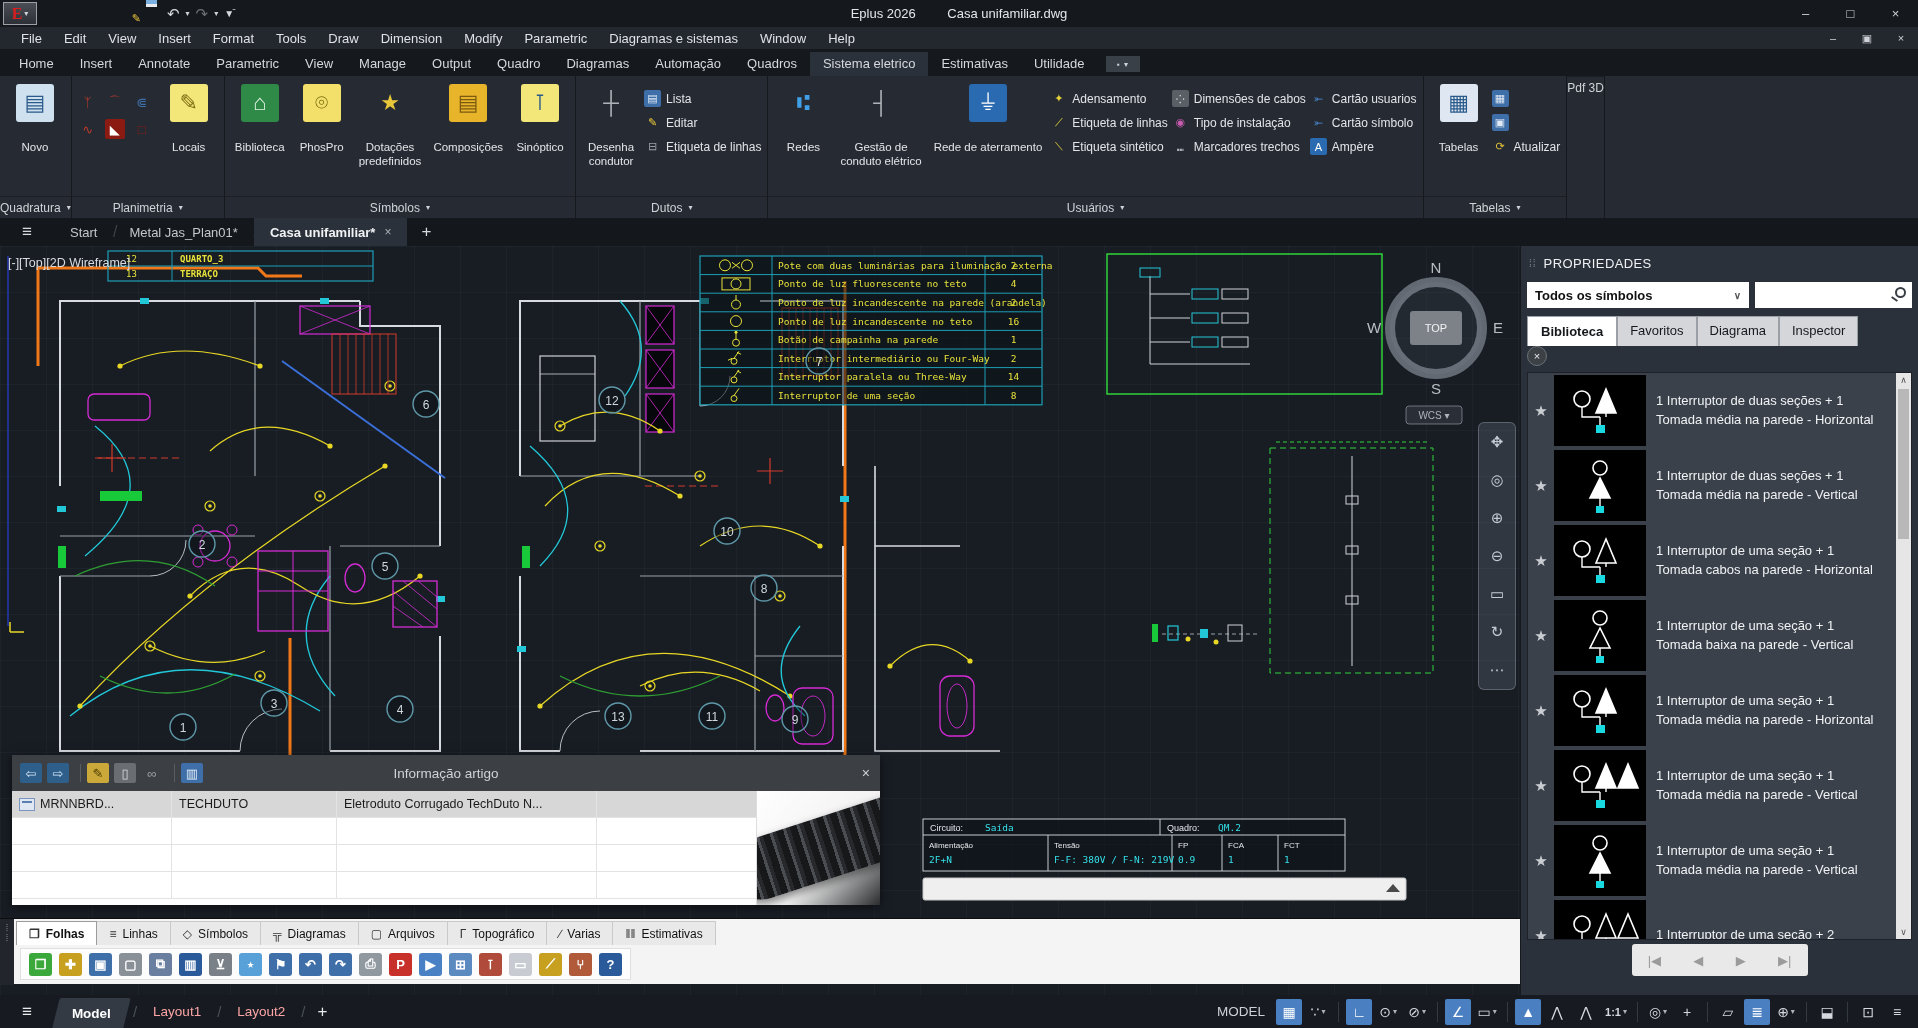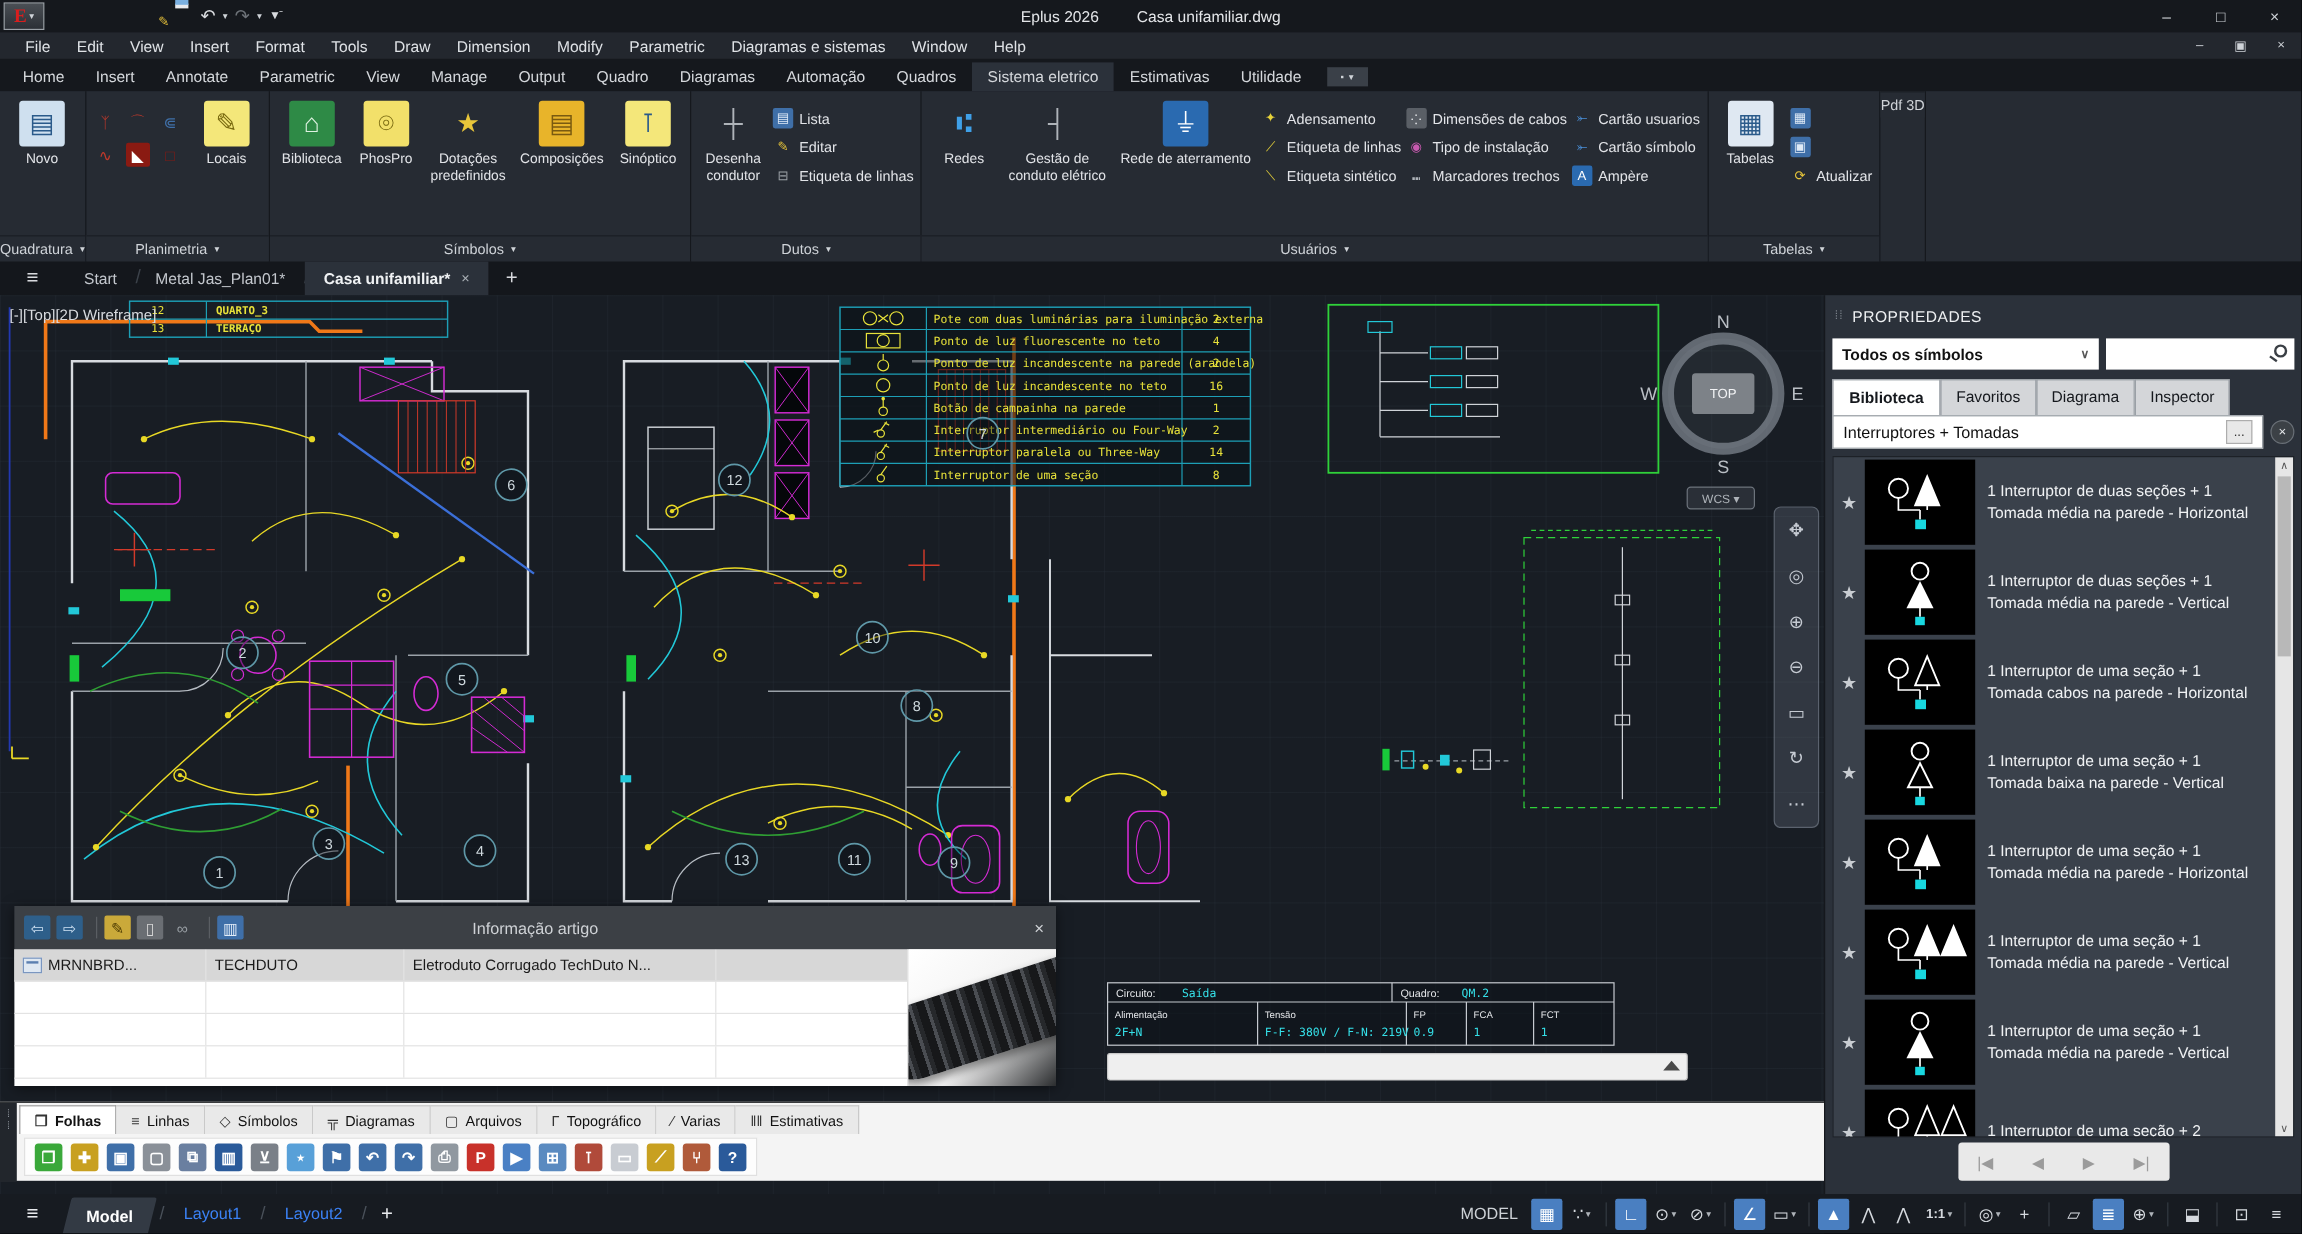--- a/index.html
+++ b/index.html
@@ -40,21 +40,21 @@
   .rtab { padding:4px 13px 5px; font-size:13px; color:#d5d8dc; }
   .rtab.active { background:#2b313a; }
   .rtab-overflow { margin-left:8px; margin-bottom:4px; width:34px; height:16px; background:#3a4048; display:flex; align-items:center; justify-content:center; gap:4px; color:#cfd3d8; font-size:8px; }
 
   
   .ribbon { position:absolute; left:0; top:76px; width:100%; height:142px; background:#262b33; display:flex; }
   .rpanel { position:relative; height:100%; border-right:1px solid #15181d; display:flex; flex-direction:column; }
   .rpanel-body { flex:1; display:flex; align-items:flex-start; padding:6px 6px 0; gap:4px; }
   .rpanel-footer { height:22px; display:flex; align-items:center; justify-content:center; gap:6px; color:#cfd3d8; font-size:12px; background:#262b33; border-top:1px solid #1b1f25; }
   .bigbtn { display:flex; flex-direction:column; align-items:center; justify-content:flex-start; padding:2px 4px; min-width:58px; height:108px; }
-  .bigbtn .blabel { font-size:11.5px; color:#e2e4e8; text-align:center; line-height:1.25; margin-top:4px; white-space:pre-line; }
+  .bigbtn .blabel { font-size:11.5px; color:#e2e4e8; text-align:center; line-height:1.25; margin-top:18px; white-space:pre-line; }
   .bicon { width:38px; height:38px; border-radius:3px; display:flex; align-items:center; justify-content:center; font-size:22px; }
   .smallcol { display:flex; flex-direction:column; justify-content:flex-start; gap:7px; padding-top:8px; }
   .smallbtn { display:flex; align-items:center; gap:5px; font-size:12px; color:#e2e4e8; white-space:nowrap; }
   .sicon { width:17px; height:17px; border-radius:2px; display:flex; align-items:center; justify-content:center; font-size:11px; }
   .minigrid { display:grid; grid-template-columns:repeat(3,24px); grid-auto-rows:24px; gap:3px; padding-top:10px; }
   .minigrid .sicon { width:20px; height:20px; font-size:13px; }
 
   
   .doctabs { position:absolute; left:0; top:218px; width:100%; height:28px; background:#14171c; display:flex; align-items:stretch; }
   .doctab-menu { width:54px; display:flex; align-items:center; justify-content:center; color:#d8dade; font-size:17px; }
@@ -127,21 +127,21 @@
   .rp-scroll { position:absolute; right:0; top:0; width:15px; height:100%; background:#e6e6e6; }
   .rp-scroll .arr { position:absolute; left:0; width:15px; text-align:center; color:#555; font-size:9px; }
   .rp-thumbtrack { position:absolute; left:2px; top:16px; width:11px; height:150px; background:#b8b8b8; }
   .rp-pager { height:40px; display:flex; align-items:center; justify-content:center; }
   .pager-box { width:176px; height:32px; background:#e9e9e9; border-radius:3px; display:flex; align-items:center; justify-content:space-around; color:#9b9b9b; font-size:13px; }
 
   
   .statusbar { position:absolute; left:0; top:995px; width:100%; height:33px; background:#171b21; display:flex; align-items:center; }
   .sb-menu { margin-left:22px; color:#e8eaed; font-size:17px; }
   .sb-tabs { display:flex; margin-left:18px; height:33px; align-items:stretch; }
-  .sb-tab { display:flex; align-items:center; padding:0 16px; color:#3b82f6; font-size:13.5px; position:relative; }
+  .sb-tab { display:flex; align-items:center; padding:0 16px; color:#fca5a5; font-size:13.5px; position:relative; }
   .sb-tab.active { background:#333a44; color:#fff; font-weight:bold; transform:skewX(-14deg); margin:3px 6px 0; border-radius:2px 2px 0 0; }
   .sb-tab.active span { transform:skewX(14deg); display:inline-block; }
   .sb-slash { color:#4a515a; align-self:center; font-size:15px; }
   .sb-plus { color:#e8eaed; font-size:17px; padding:0 12px; align-self:center; }
   .sb-right { margin-left:auto; display:flex; align-items:center; gap:3px; padding-right:8px; }
   .sb-model { color:#cdd1d6; font-size:13.5px; margin-right:8px; }
   .sb-ic { min-width:26px; height:26px; padding:0 3px; display:flex; align-items:center; justify-content:center; gap:2px; color:#d5d9de; font-size:14px; border-radius:2px; }
   .sb-ic.active { background:#4a7fc1; color:#fff; }
   .sb-ic .cv { font-size:8px; color:#aeb3b9; }
   .sb-group-sep { width:1px; height:20px; background:#343a42; margin:0 4px; }
@@ -801,24 +801,20 @@
             <span class="mag"></span>
           </div>
       </div>
       <div class="rp-tabs" id="rp-tabs">
           <div class="rp-tab active">Biblioteca</div>
           <div class="rp-tab">Favoritos</div>
           <div class="rp-tab">Diagrama</div>
           <div class="rp-tab">Inspector</div>
         </div>
       <div class="rp-cat">
-        <div class="rp-catfield">
-          <span>Interruptores + Tomadas</span>
-          <span class="dots-btn">...</span>
-        </div>
         <span class="rp-clear">×</span>
       </div>
       <div class="rp-list" id="rp-list">
         <div class="rp-item">
             <span class="rp-star">★</span>
             <div class="rp-thumb">
               <svg width="80" height="64" viewBox="0 0 80 64">
                 <circle cx="22" cy="20" r="8" stroke="#fff" fill="none" stroke-width="1.6"></circle>
                 <path d="M22,28 V38 H40" stroke="#fff" fill="none" stroke-width="1.4"></path>
                 <path d="M46,10 L36,34 H56 Z" stroke="#fff" fill="#fff" stroke-width="1.6"></path>

